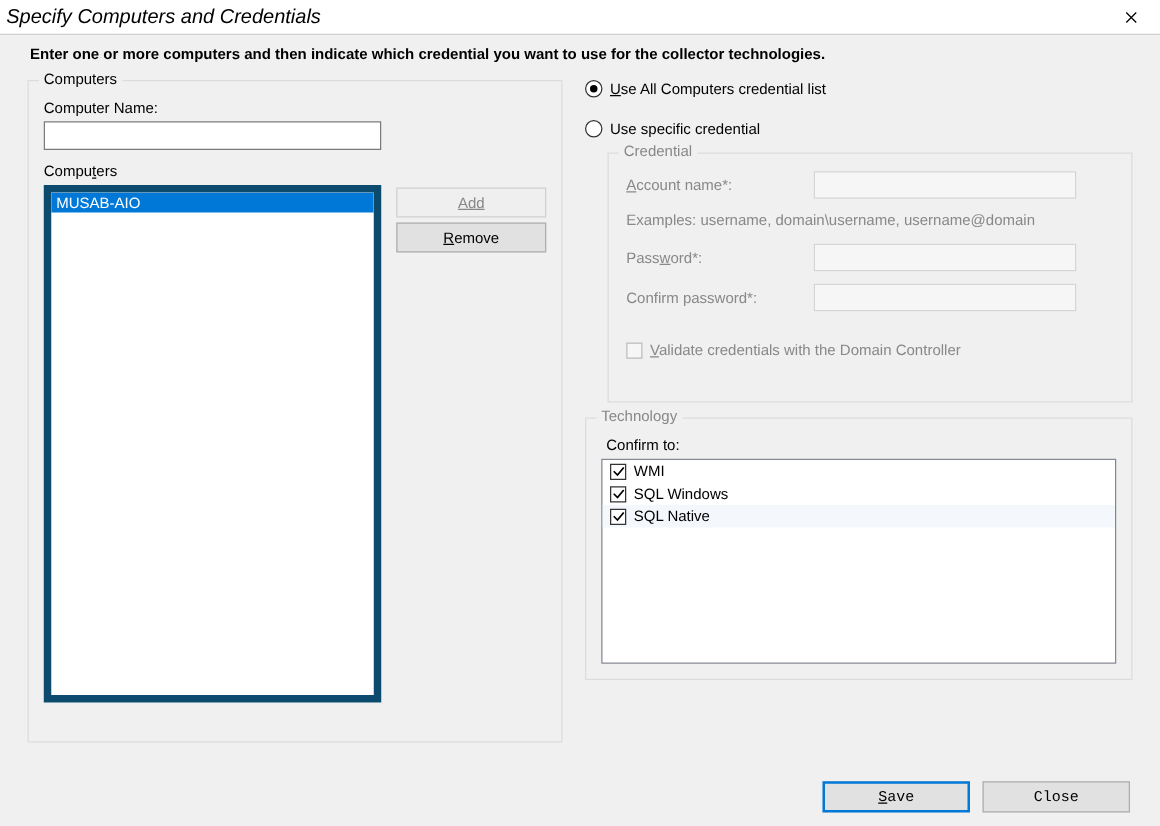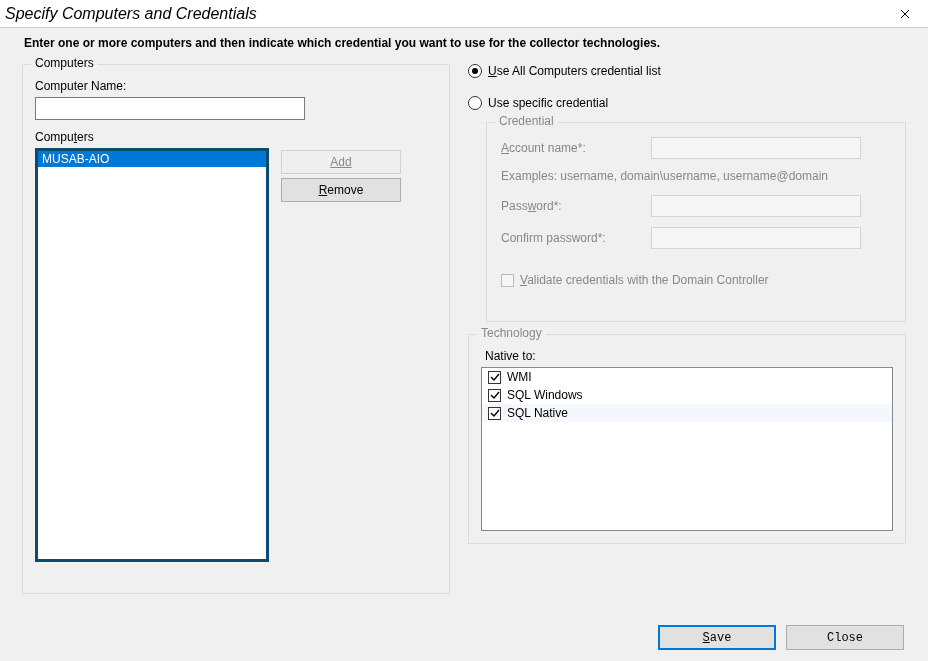--- a/index.html
+++ b/index.html
@@ -83,23 +83,23 @@
     background: #fff;
     padding: 2px 4px;
     font-family: inherit;
     font-size: 12px;
     margin-bottom: 10px;
   }
 
   .list-row { display: flex; gap: 12px; align-items: flex-start; }
 
   .listbox {
-    width: 234px;
+    width: 270px;
     height: 414px;
-    border: 3px solid #0c4a6e;
+    border: 6px solid #0c4a6e;
     background: #fff;
     overflow: auto;
   }
   .list-item {
     padding: 1px 4px;
     font-size: 12px;
     cursor: default;
   }
   .list-item.selected {
     background: #0078d7;
@@ -271,21 +271,21 @@
 
         <div class="checkbox-row">
           <span class="chk"></span>
           <span><u class="uline">V</u><span>alidate credentials with the Domain Controller</span></span>
         </div>
       </div>
 
       <div class="groupbox tech-box disabled" style="padding:14px 12px 12px 12px;">
         <span class="groupbox-title">Technology</span>
 
-        <div class="applies" style="color:#000;">Native to:</div>
+        <div class="applies" style="color:#000;">Confirm to:</div>
 
         <div class="tech-list">
           <div class="tech-item">
             <span class="chk enabled checked">
                 <span class="mark">
                   <svg viewBox="0 0 10 10">
                     <path d="M1 5 L4 8 L9 2" stroke="#000" stroke-width="1.4" fill="none"></path>
                   </svg>
                 </span>
               </span>

